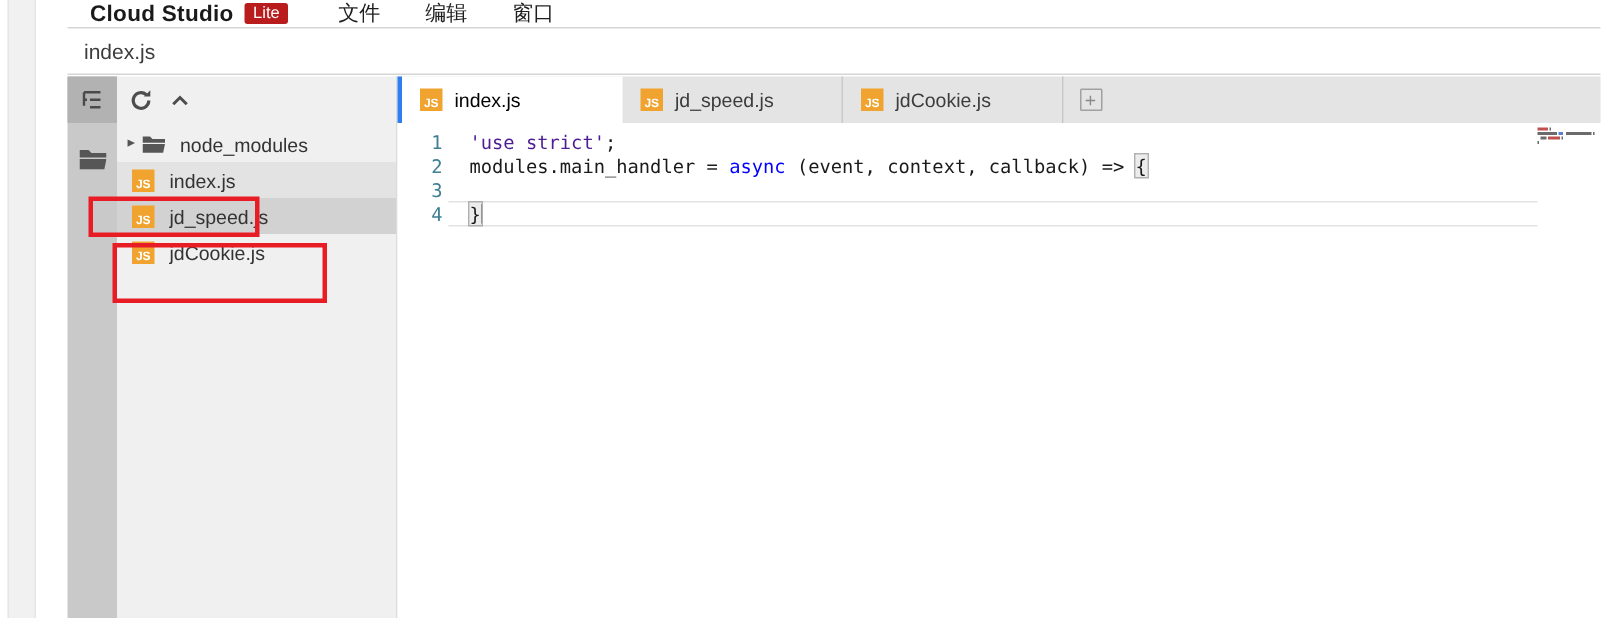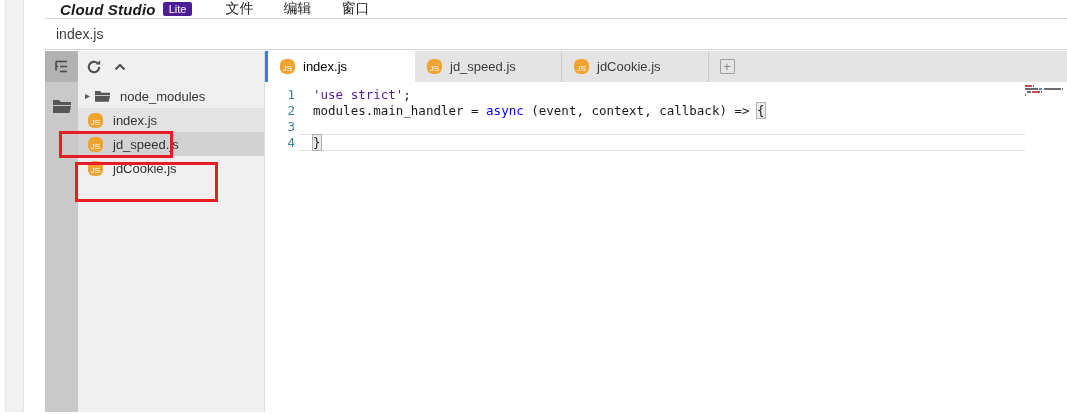--- a/index.html
+++ b/index.html
@@ -7,22 +7,22 @@
   *{box-sizing:border-box;}
 
   .side-strip{position:absolute;left:5px;top:0;width:19px;height:412px;background:#f1f1f1;
               border-left:1px solid #e6e6e6;border-right:1px solid #e6e6e6;}
 
   .app{position:absolute;left:45px;top:0;width:1022px;height:412px;background:#ffffff;}
 
   
   .menubar{height:19px;border-bottom:1px solid #d5d5d5;display:flex;align-items:center;
            padding-left:15px;white-space:nowrap;}
-  .brand{font-size:15px;font-weight:bold;color:#1a1a1a;letter-spacing:.2px;font-style:italic;}
-  .badge{margin-left:7px;background:#4c1d95;color:#ffffff;font-size:11px;line-height:14px;
+  .brand{font-size:15px;font-weight:bold;color:#1a1a1a;letter-spacing:.2px;}
+  .badge{margin-left:7px;background:#b91c1c;color:#ffffff;font-size:11px;line-height:14px;
          padding:0 6px;border-radius:2px;}
   .menus{display:flex;gap:30px;margin-left:33px;font-size:14px;color:#1e1e1e;justify-content:center;}
   .menus span{cursor:default;}
 
   
   .crumbbar{height:31px;border-bottom:1px solid #d5d5d5;display:flex;align-items:center;
             padding-left:11px;font-size:14px;color:#3c3c3c;}
 
   
   .content{position:absolute;top:51px;left:0;right:0;bottom:0;display:flex;}
@@ -35,22 +35,22 @@
   .explorer{width:187px;flex:none;background:#f0f0f0;border-right:1px solid #dcdcdc;
             font-size:13px;color:#333333;}
   .exp-header{height:31px;display:flex;align-items:center;gap:11px;padding-left:8px;}
   .tree{padding-top:2px;}
   .tree-row{height:24px;display:flex;align-items:center;cursor:pointer;}
   .tree-row.open{background:#e3e3e3;}
   .tree-row.selected{background:#d2d2d2;}
   .tree-row .twisty{width:10px;margin-left:7px;font-size:10px;color:#555;line-height:10px;}
   .tree-row .label{margin-left:10px;}
   .tree-row.folder-row .label{}
-  .js-badge{width:15px;height:15px;flex:none;background:#f0a32e;border-radius:6px;color:#fff;
-            font-size:8px;font-weight:normal;display:flex;align-items:flex-end;justify-content:center;
+  .js-badge{width:15px;height:15px;flex:none;background:#f0a32e;border-radius:0;color:#fff;
+            font-size:8px;font-weight:bold;display:flex;align-items:flex-end;justify-content:center;
             line-height:10px;}
   .tree-row .js-badge{margin-left:10px;}
 
   
   .editor-col{flex:1;display:flex;flex-direction:column;background:#ffffff;min-width:0;}
   .tabbar{height:31px;background:#e4e4e4;display:flex;flex:none;}
   .tab-indicator{width:3px;background:#2e7ef0;flex:none;}
   .tab{width:147px;flex:none;display:flex;align-items:center;gap:8px;padding-left:12px;
        font-size:13px;color:#3c3c3c;border-right:1px solid #c9c9c9;cursor:pointer;}
   .tab.active{background:#ffffff;color:#000;border-right:none;}

